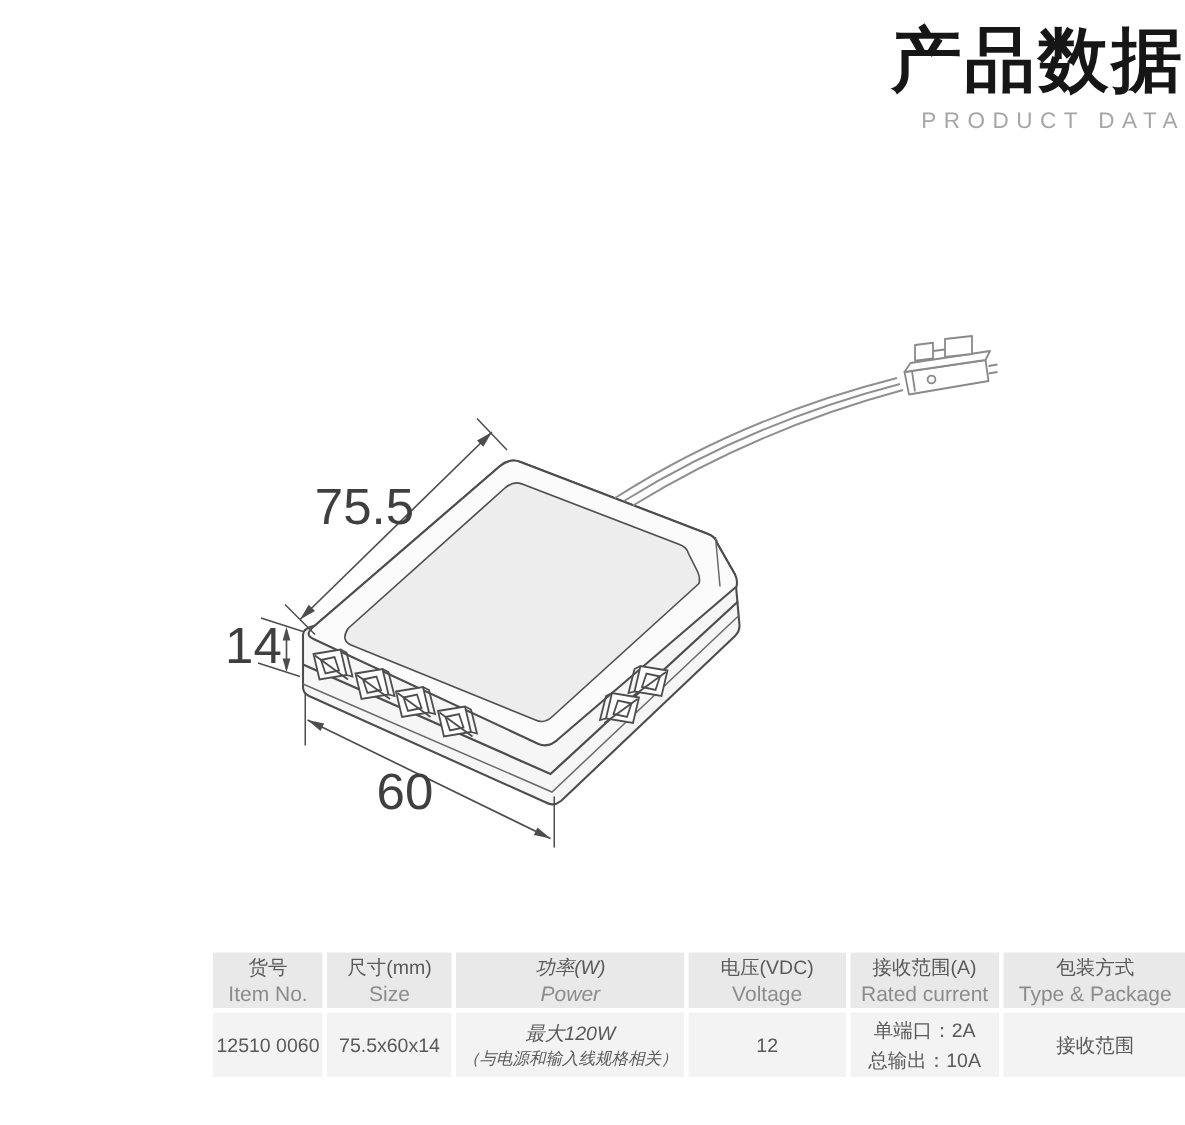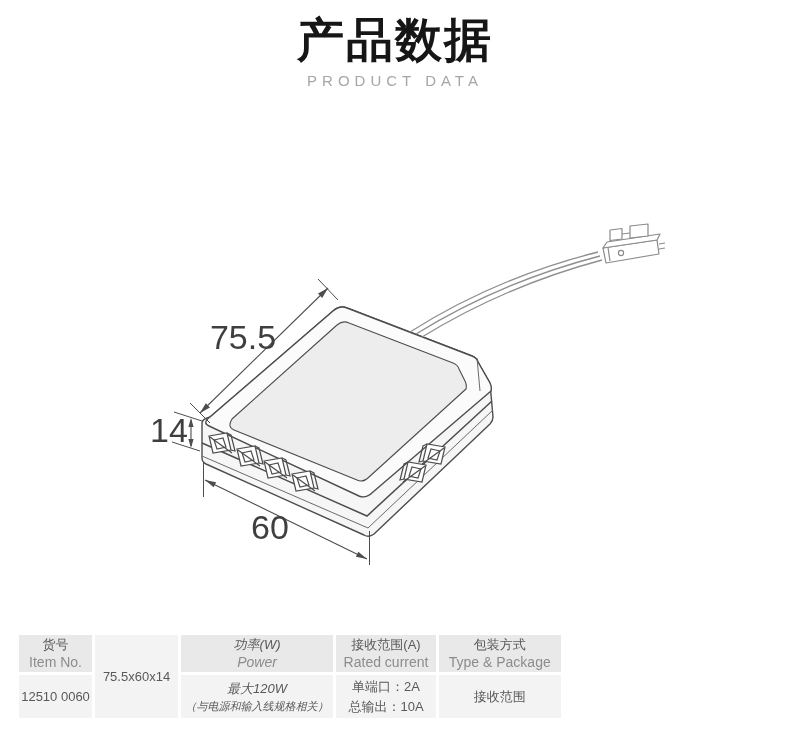--- a/index.html
+++ b/index.html
@@ -5,21 +5,21 @@
   * { margin:0; padding:0; box-sizing:border-box; }
   html,body { background:#ffffff; }
   .page {
     position:relative;
     width:790px; height:750px;
     background:#ffffff;
     overflow:hidden;
     font-family:"Liberation Sans", sans-serif;
   }
   
-  .hdr { padding-top:14px; text-align:center; }
+  .hdr { padding-top:14px; text-align:right; }
   .hdr h1 {
     font-size:47px; line-height:1.1; font-weight:600;
     color:#161616; letter-spacing:2px;
   }
   .hdr .sub {
     margin-top:6px;
     font-size:15px; font-weight:400;
     color:#a6a6a6; letter-spacing:5px;
   }
   
@@ -27,22 +27,22 @@
     position:absolute; left:0; top:0;
     width:790px; height:750px;
     pointer-events:none;
   }
   .diagram .dim-text {
     font-family:"Liberation Sans", sans-serif;
     font-size:34px; fill:#3f3f3f;
   }
   
   .spec-table {
-    position:absolute; left:19px; top:635px; width:761px;
-    display:flex; gap:3px;
+    position:absolute; left:30px; top:635px; width:761px;
+    display:flex; gap:3px;justify-content:flex-end;
   }
   .col { display:flex; flex-direction:column; gap:3px; }
   .c1{width:9.6%;} .c2{width:10.9%;} .c3{width:20%;font-style:italic;} .c4{width:13.7%;}
   .c5{width:13.1%;} .c6{width:16.7%;} .c7{width:16%;}
   .th {
     background:#e9e9e9; height:37px;
     display:flex; flex-direction:column; justify-content:center; align-items:center;
     text-align:center;
   }
   .th .zh { font-size:13px; color:#595959; line-height:1.3; }
@@ -150,37 +150,51 @@
         <div class="zh">货号</div>
         <div class="en">Item No.</div>
       </div>
       <div class="td">
         <div>12510 0060</div>
 
       </div>
     </div>
 
     <div class="col c2">
+      <div class="th">
+        <div class="zh">尺寸(mm)</div>
+        <div class="en">Size</div>
+      </div>
       <div class="td">
         <div>75.5x60x14</div>
 
       </div>
     </div>
 
     <div class="col c3">
       <div class="th">
         <div class="zh">功率(W)</div>
         <div class="en">Power</div>
       </div>
       <div class="td">
         <div>最大120W</div>
         <div class="subval">（与电源和输入线规格相关）</div>
       </div>
     </div>
 
+    <div class="col c4">
+      <div class="th">
+        <div class="zh">电压(VDC)</div>
+        <div class="en">Voltage</div>
+      </div>
+      <div class="td">
+        <div>12</div>
+
+      </div>
+    </div>
 
     <div class="col c5">
       <div class="th">
         <div class="zh">接收范围(A)</div>
         <div class="en">Rated current</div>
       </div>
       <div class="td">
         <div>单端口：2A</div>
         <div class="subval">总输出：10A</div>
       </div>

